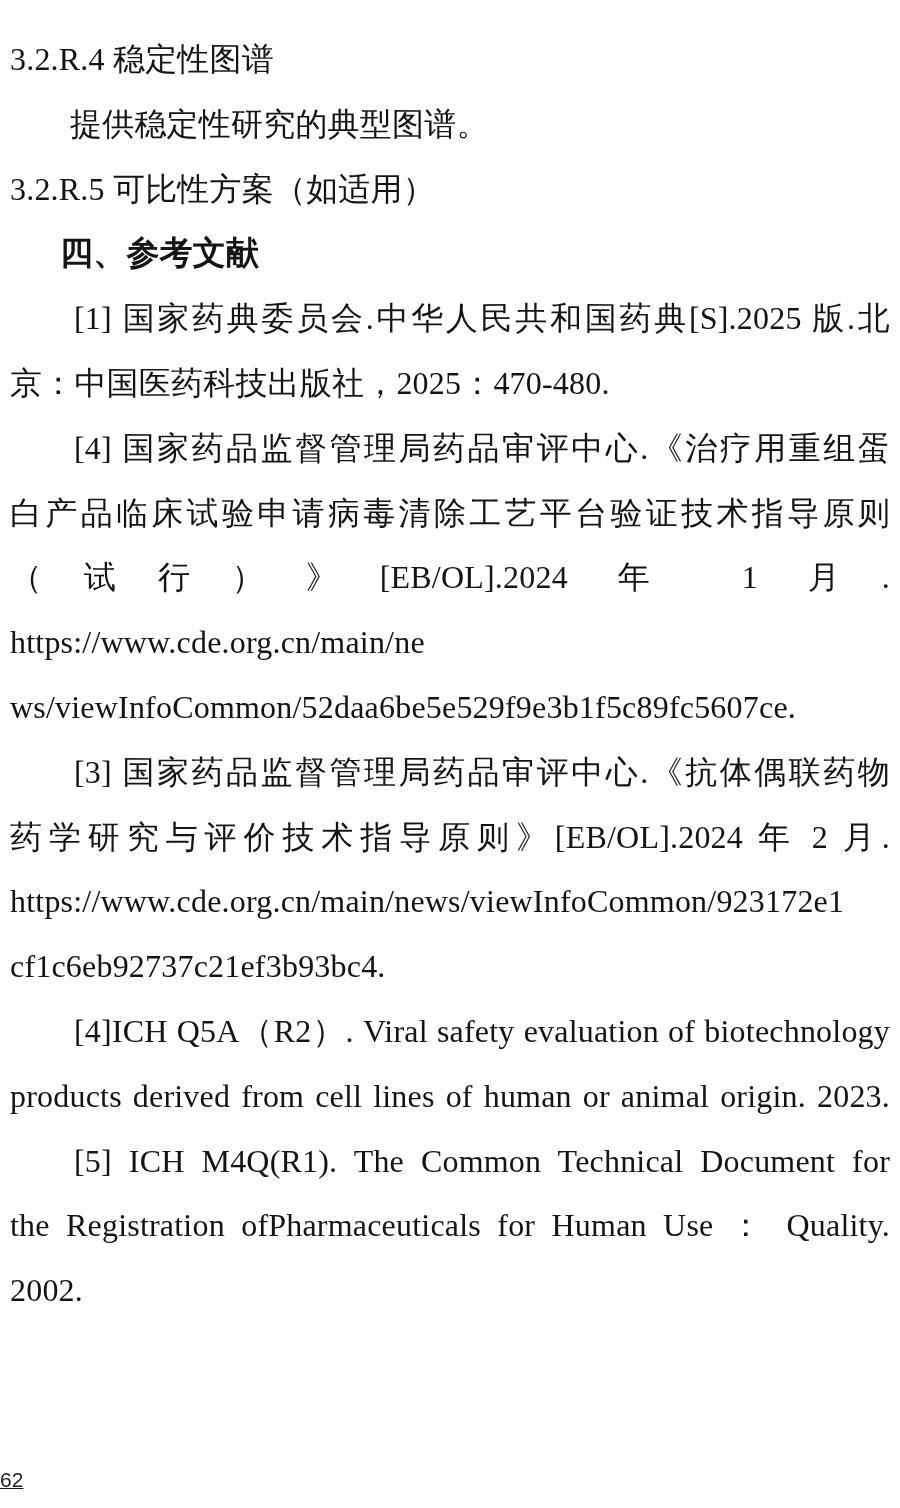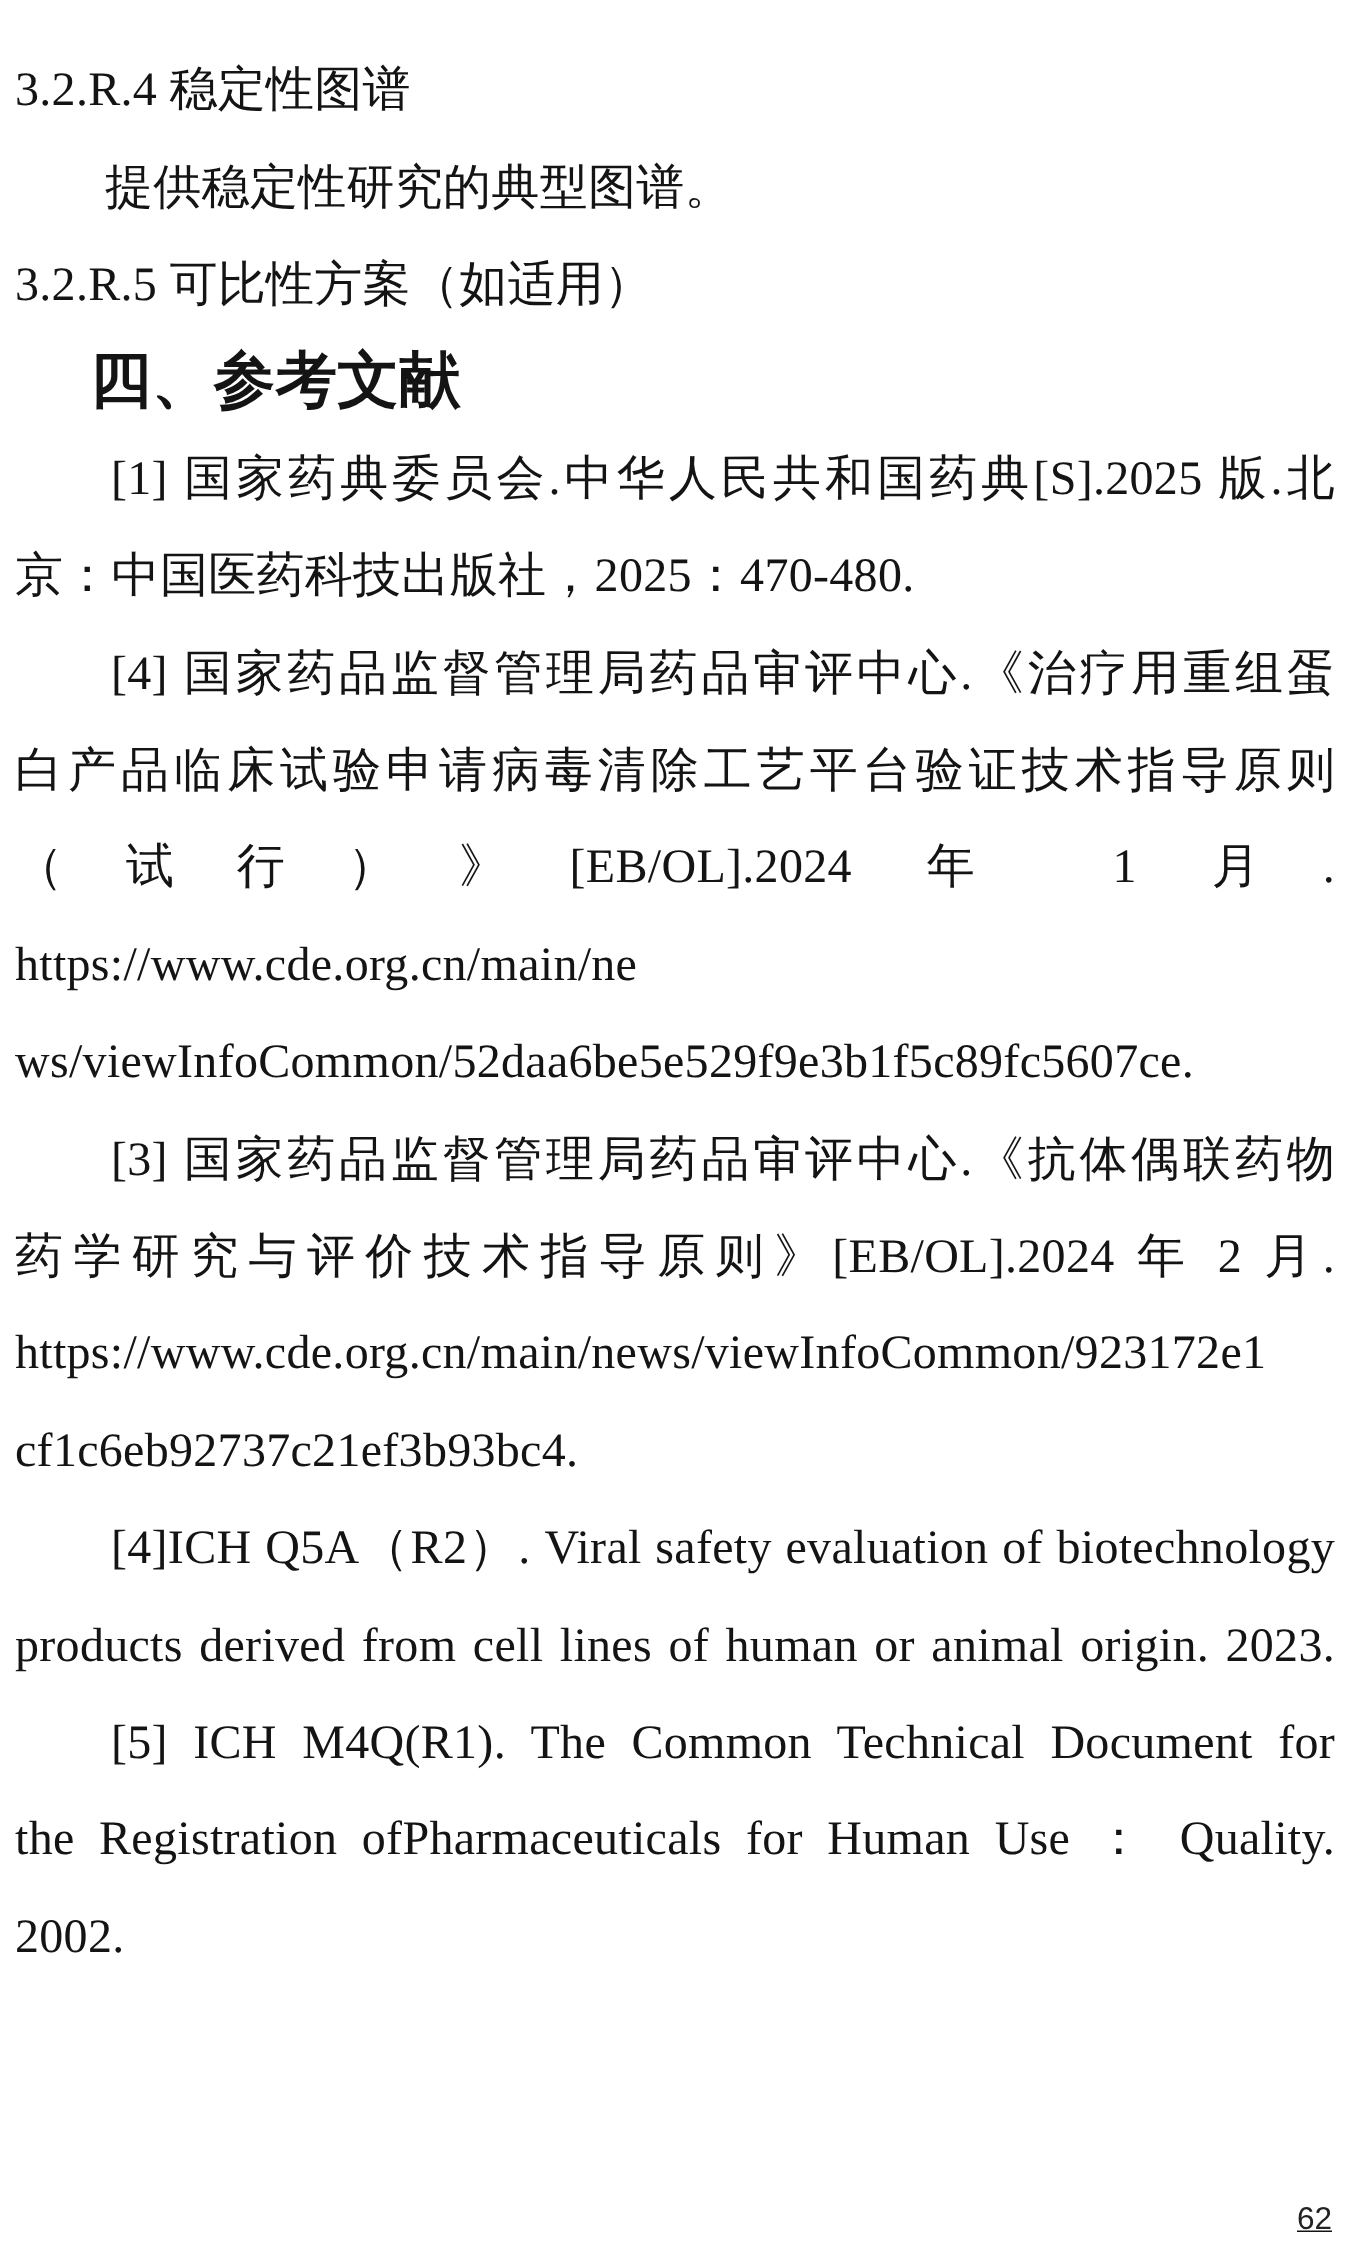--- a/index.html
+++ b/index.html
@@ -29,28 +29,28 @@
   .ind2 { text-indent: 60px; }
   .indh { text-indent: 50px; }
   .just {
     white-space: normal;
     text-align: justify;
     text-align-last: justify;
   }
   .hb {
     font-family: "DejaVu Sans", "Liberation Sans", sans-serif;
     font-weight: 700;
-    font-size: 41px;
+    font-size: 33px;
   }
   .page-footer {
     position: absolute;
     top: 1468px;
     left: 0;
     width: 888px;
-    text-align: right;
+    text-align: left;
     text-decoration: underline;
   }
   .page-num {
     font-family: "Liberation Sans", "DejaVu Sans", sans-serif;
     font-size: 21px;
     color: #222;
   }
 </style>
 </head>
 <body>

